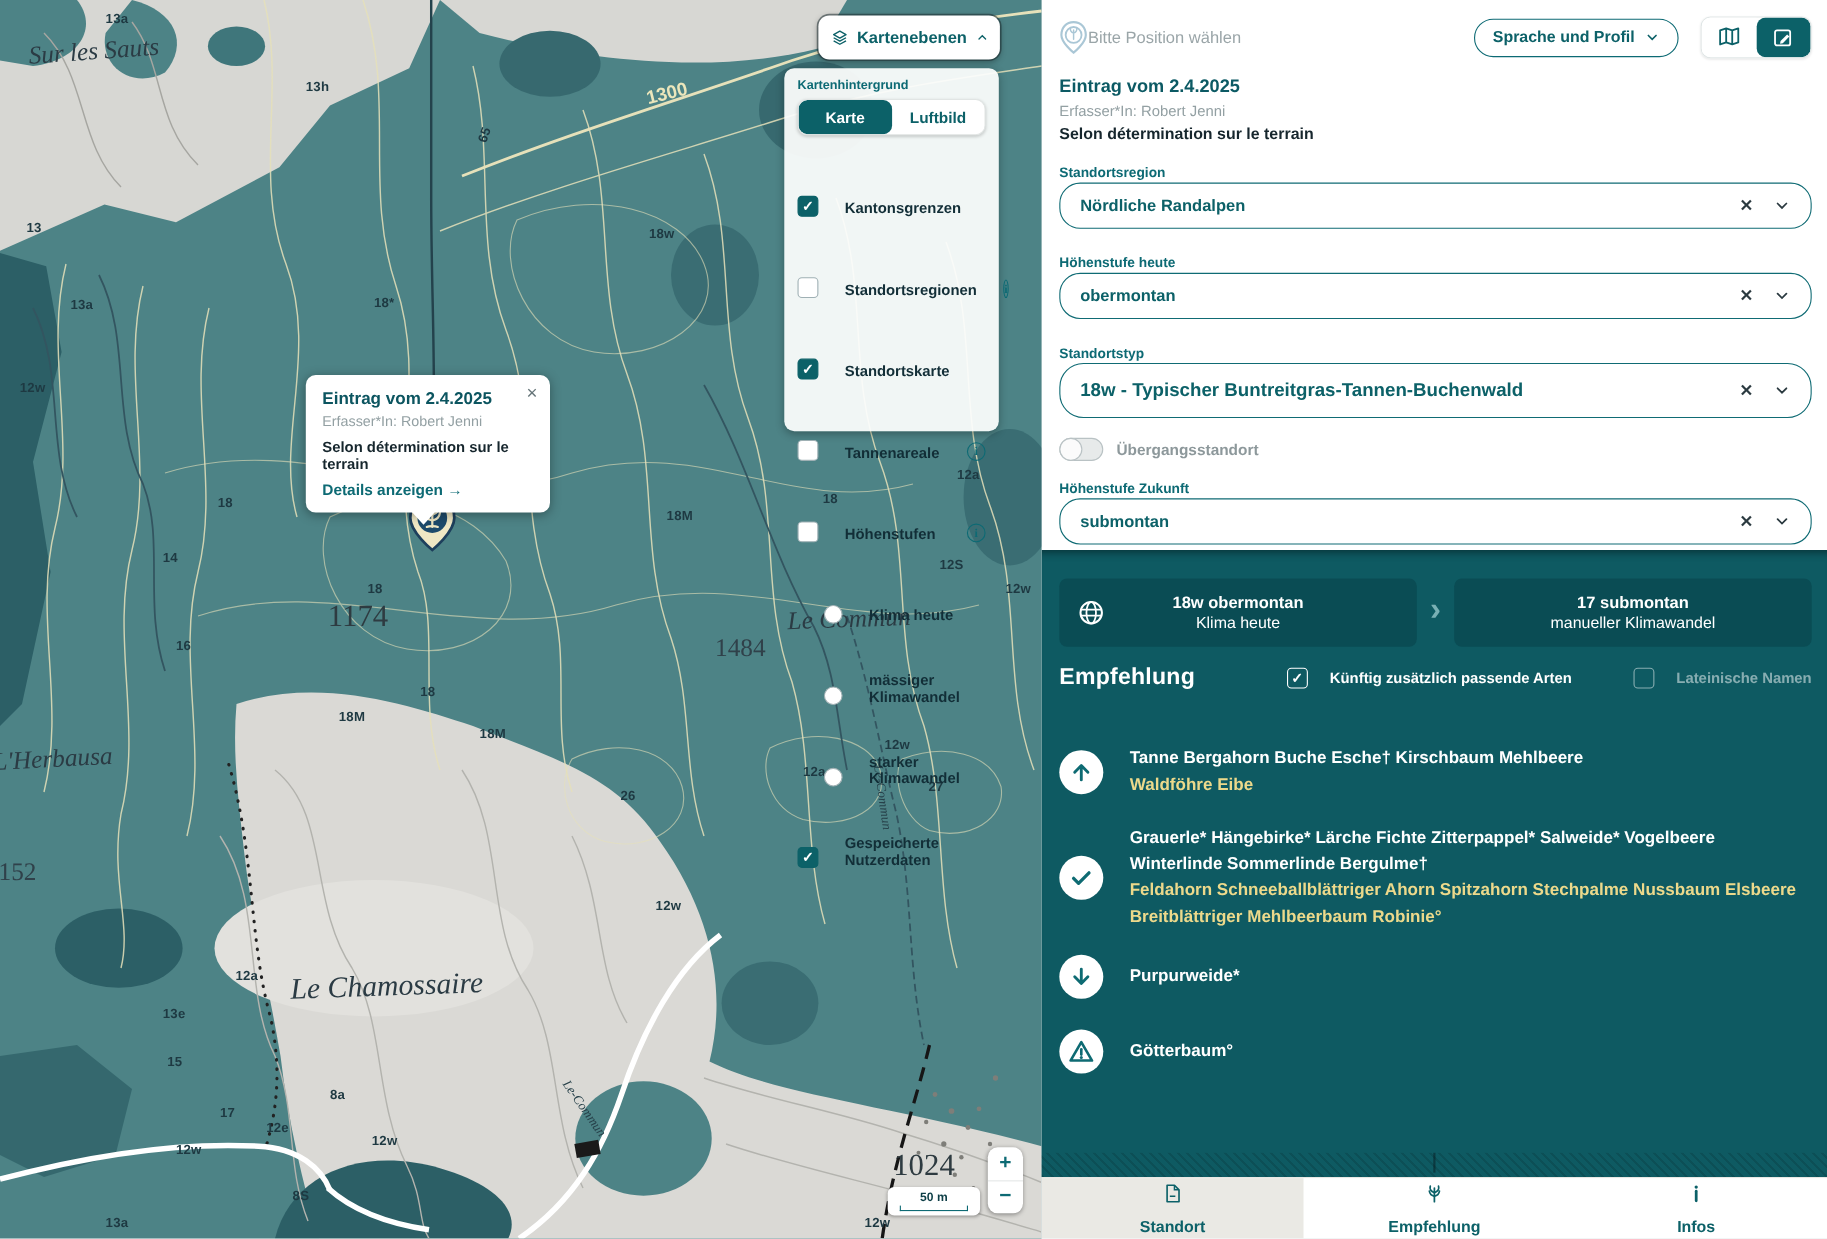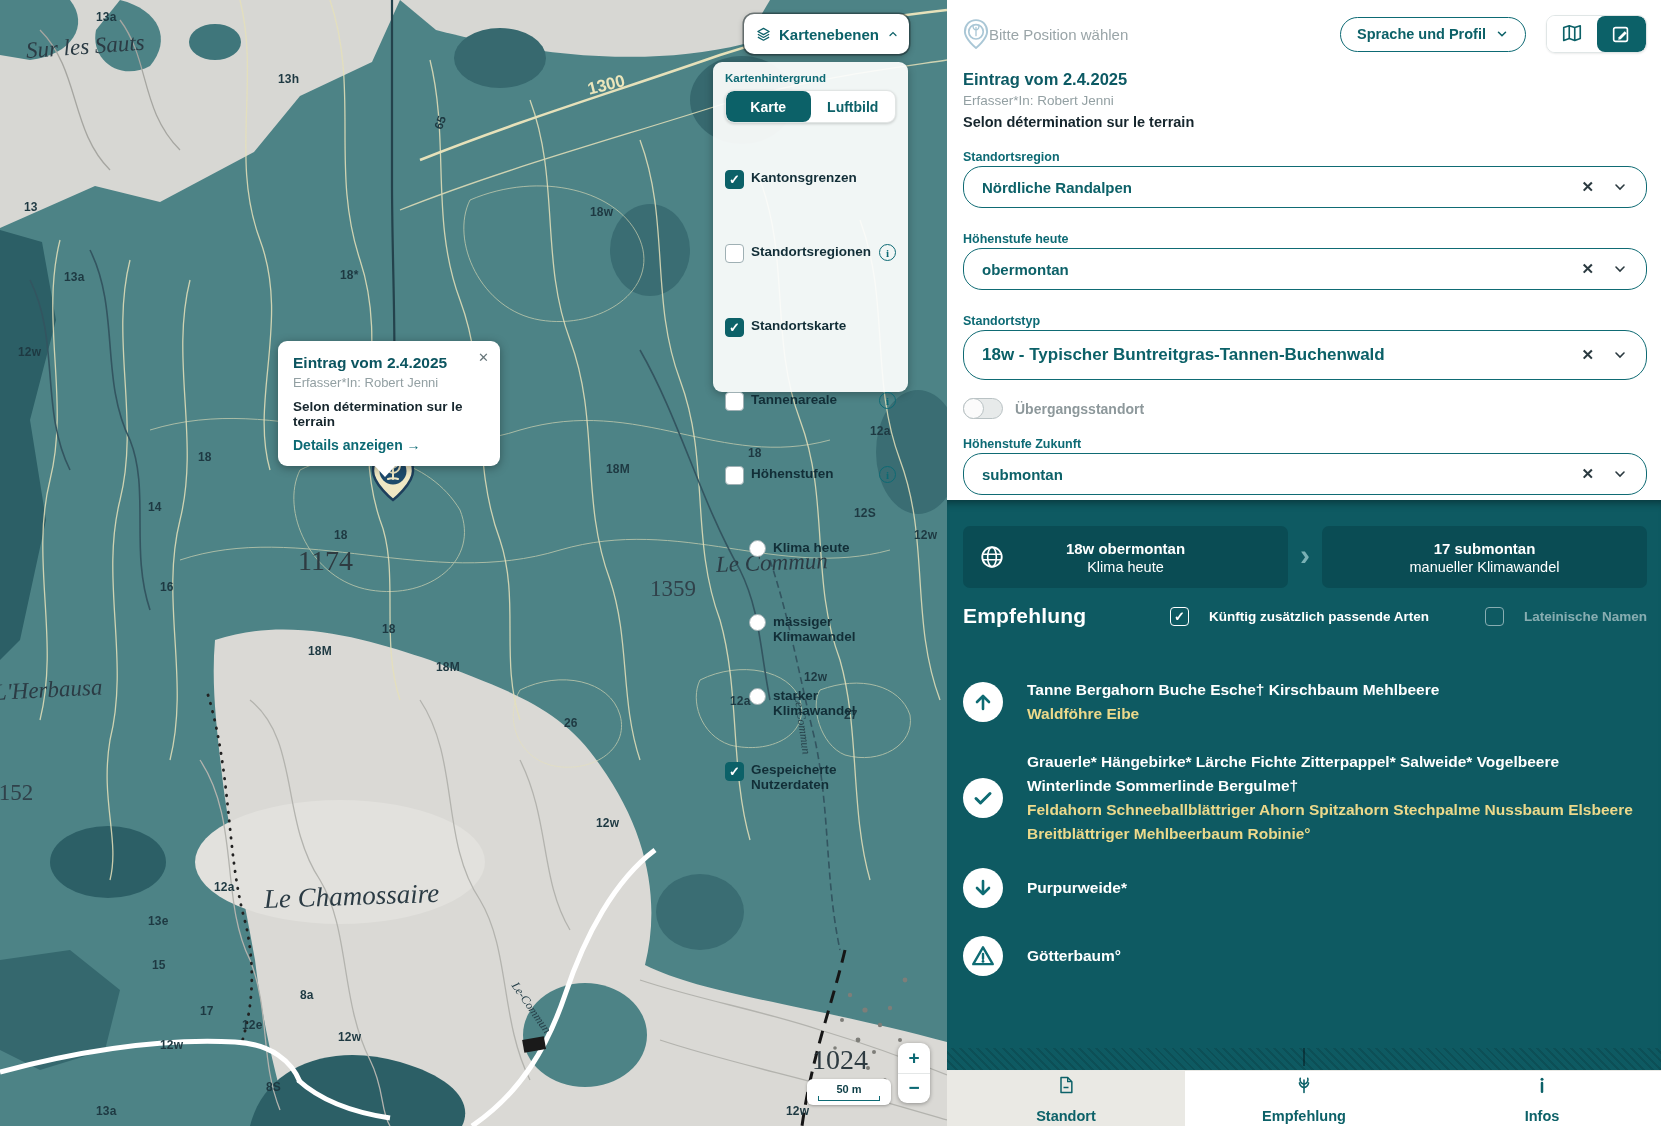--- a/index.html
+++ b/index.html
@@ -38,21 +38,21 @@
     padding:0 10px 0 12px;gap:8px;cursor:pointer;}
   .layers-btn .lb-label{font-size:15px;font-weight:700;color:#0c6168;flex:1;}
   .layers-panel{position:absolute;left:713px;top:62px;width:195px;height:330px;background:rgba(252,253,252,.94);
     border-radius:9px;box-shadow:0 2px 8px rgba(0,0,0,.3);padding:10px 12px 8px;}
   .lp-label{font-size:11.5px;font-weight:700;color:#0d6a74;margin-bottom:6px;}
   .lp-seg{display:flex;height:33px;border-radius:9px;overflow:hidden;border:1px solid #e1e5e4;background:#fff;
     box-shadow:0 1px 3px rgba(0,0,0,.18);margin-bottom:12px;}
   .lp-seg .opt{flex:1;display:flex;align-items:center;justify-content:center;font-size:14px;font-weight:700;
     color:#0c6168;cursor:pointer;}
   .lp-seg .opt.on{background:#0c6168;color:#fff;border-radius:8px;}
-  .lrow{display:flex;align-items:flex-start;height:27px;gap:7px;margin-top:47px;}
+  .lrow{display:flex;align-items:flex-end;height:27px;gap:24px;margin-top:47px;}
   .lrow .lab{font-size:13.5px;color:#122e37;font-weight:600;flex:1;}
   .lrow.sub{padding-left:24px;}
   .chk{width:19px;height:19px;border-radius:4px;border:1.5px solid #9fb0b4;background:#fff;flex:0 0 19px;
     display:flex;align-items:center;justify-content:center;cursor:pointer;}
   .chk.on{background:#0c6168;border-color:#0c6168;}
   .chk.on:after{content:"✓";color:#fff;font-size:13px;font-weight:700;}
   .rad{width:17px;height:17px;border-radius:50%;border:1.5px solid #a3b2b5;background:#fff;flex:0 0 17px;cursor:pointer;}
   .info-i{width:17px;height:17px;border-radius:50%;border:1.5px solid #0d6a74;color:#0d6a74;font-size:11px;
     font-weight:700;display:flex;align-items:center;justify-content:center;font-family:"Liberation Serif",serif;cursor:pointer;}
 
@@ -249,21 +249,21 @@
         <span class="ml code" style="left: 64px; top: 270px;">13a</span>
         <span class="ml code" style="left: 18px; top: 345px;">12w</span>
         <span class="ml code" style="left: 198px; top: 450px;">18</span>
         <span class="ml code" style="left: 148px; top: 500px;">14</span>
         <span class="ml code" style="left: 160px; top: 580px;">16</span>
         <span class="ml code" style="left: 334px; top: 528px;">18</span>
         <span class="ml elev-xl" style="left: 298px; top: 545px;">1174</span>
         <span class="ml code" style="left: 382px; top: 622px;">18</span>
         <span class="ml code" style="left: 308px; top: 644px;">18M</span>
         <span class="ml code" style="left: 436px; top: 660px;">18M</span>
-        <span class="ml elev-lg" style="left: 650px; top: 576px;">1359</span>
+        <span class="ml elev-lg" style="left: 650px; top: 576px;">1484</span>
         <span class="ml name" style="left: 716px; top: 552px; transform: rotate(-2deg);">Le Commun</span>
         <span class="ml code" style="left: 606px; top: 462px;">18M</span>
         <span class="ml code" style="left: 748px; top: 446px;">18</span>
         <span class="ml code" style="left: 854px; top: 506px;">12S</span>
         <span class="ml code" style="left: 914px; top: 528px;">12w</span>
         <span class="ml code" style="left: 870px; top: 424px;">12a</span>
         <span class="ml code" style="left: 564px; top: 716px;">26</span>
         <span class="ml code" style="left: 730px; top: 694px;">12a</span>
         <span class="ml code" style="left: 844px; top: 708px;">27</span>
         <span class="ml code" style="left: 804px; top: 670px;">12w</span>

